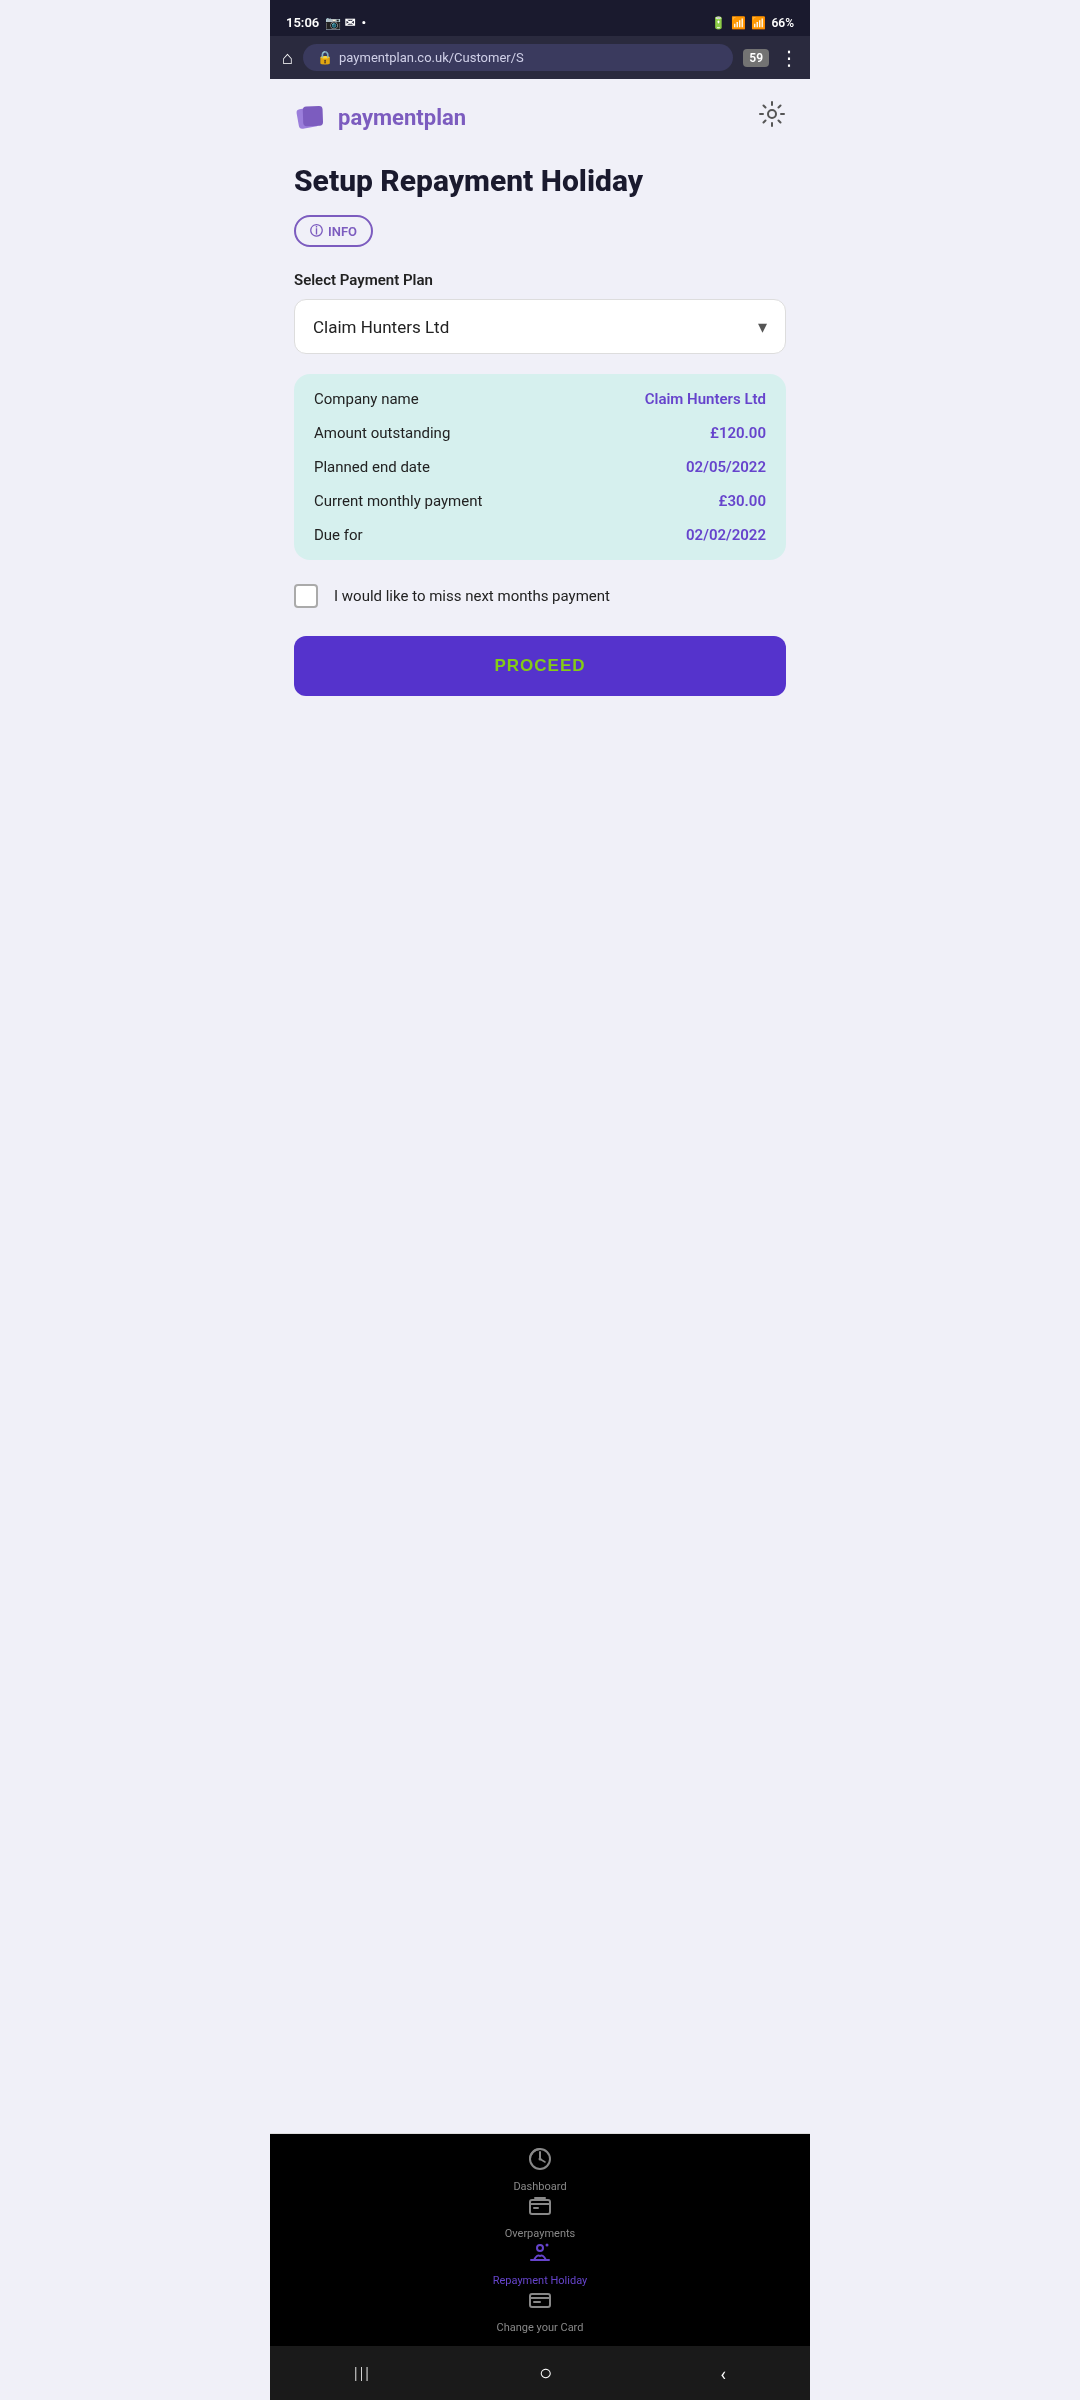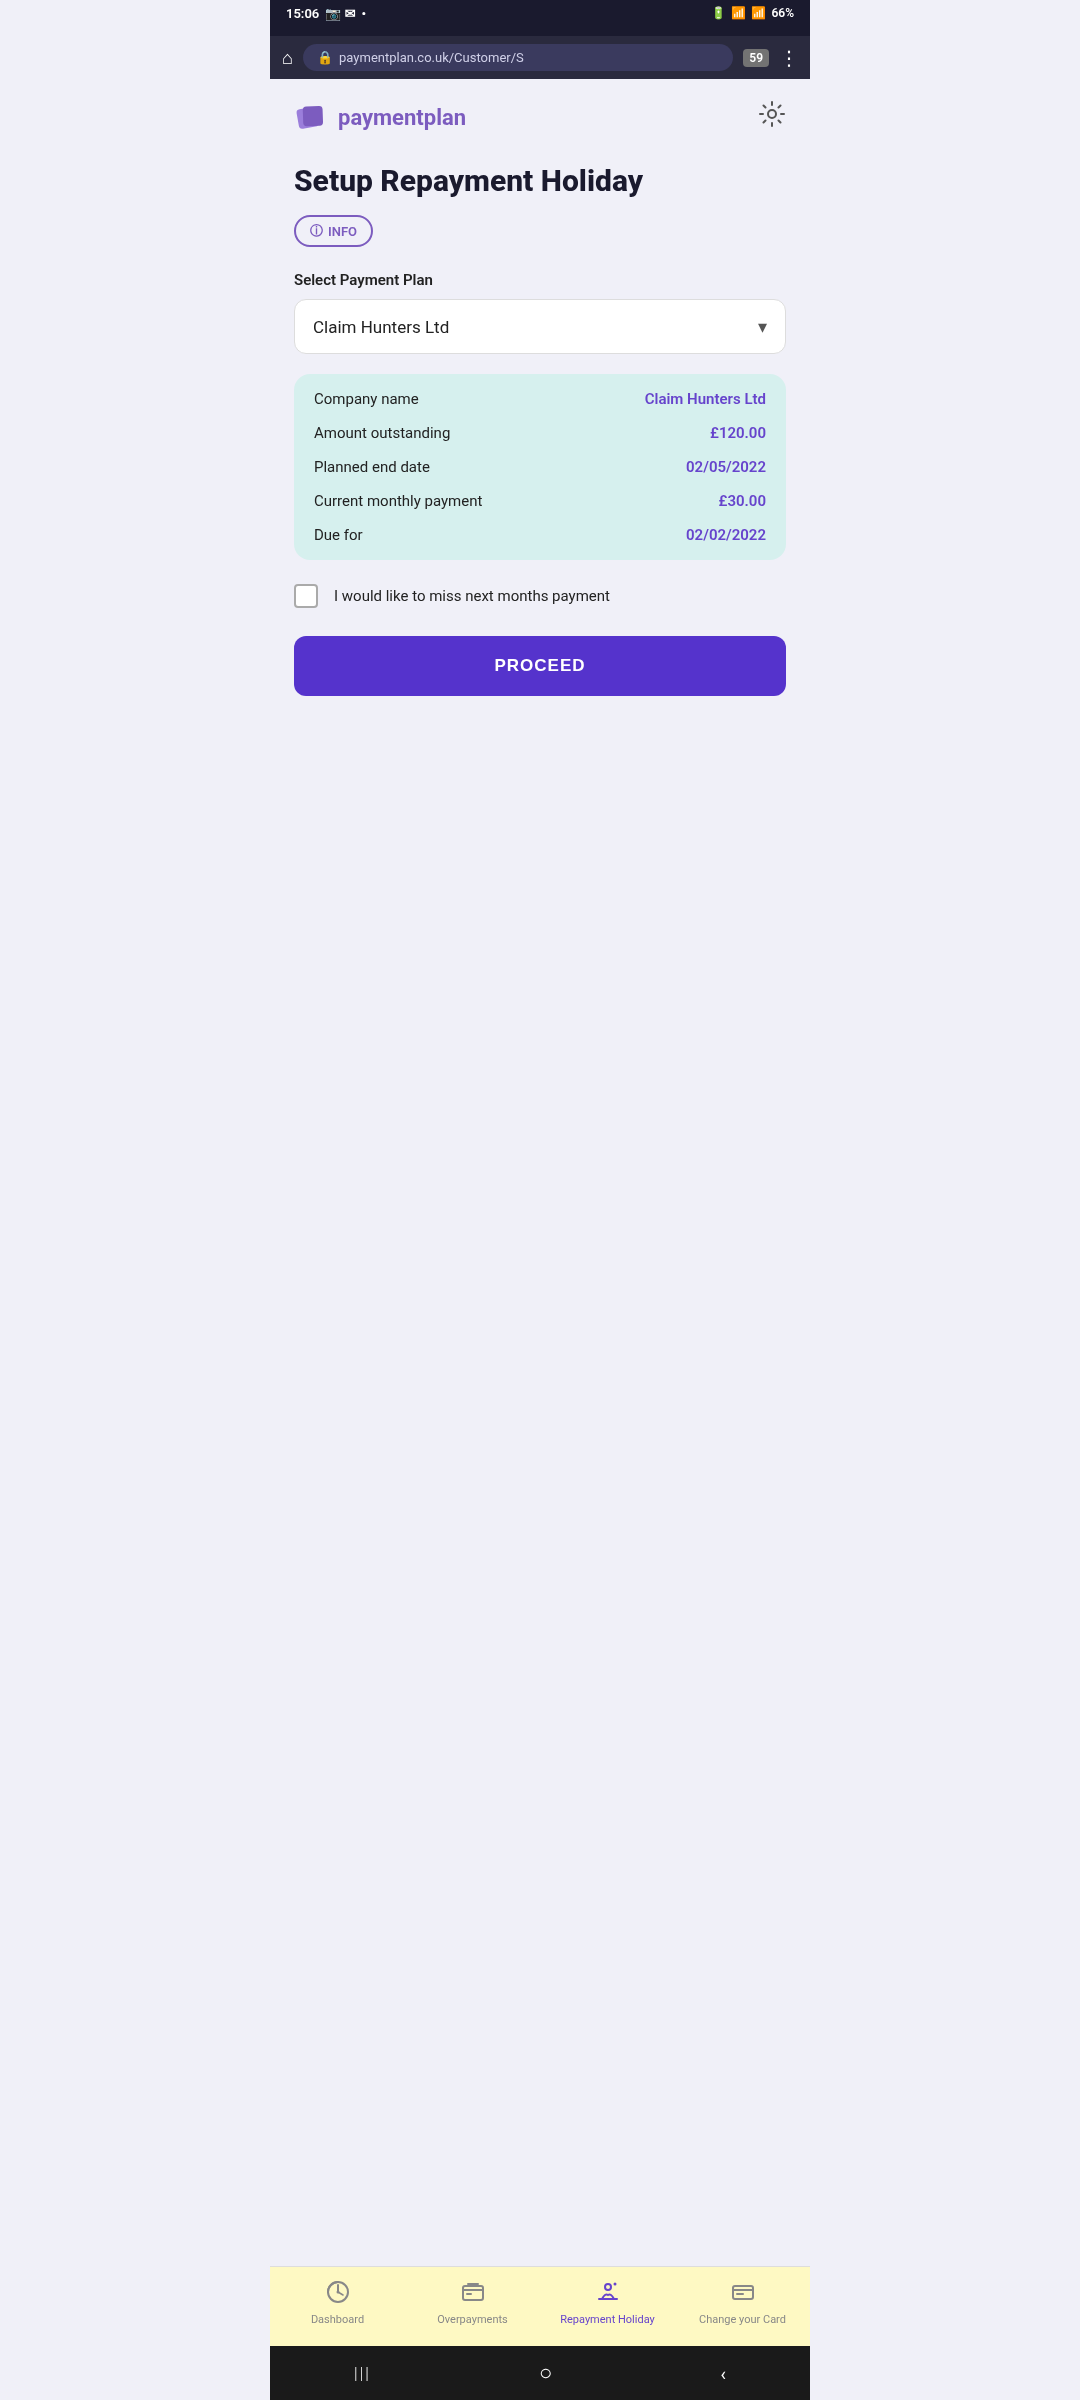--- a/index.html
+++ b/index.html
@@ -15,21 +15,21 @@
       display: flex;
       flex-direction: column;
     }
 
     
     .status-bar {
       background: #1a1a2e;
       color: white;
       display: flex;
       justify-content: space-between;
-      align-items: flex-start;
+      align-items: flex-end;
       padding: 6px 16px;
       font-size: 13px;
       font-weight: 600;
       height: 36px;
     }
     .status-bar-left { display: flex; align-items: center; gap: 6px; }
     .status-bar-right { display: flex; align-items: center; gap: 5px; font-size: 12px; }
 
     
     .browser-bar {
@@ -205,39 +205,40 @@
     }
     .checkbox-label {
       font-size: 15px;
       color: #222;
     }
 
     
     .proceed-btn {
       width: 100%;
       background: #5533cc;
-      color: #ffffff;
+      color: #84cc16;
       border: none;
       border-radius: 12px;
       padding: 20px;
       font-size: 17px;
       font-weight: 700;
       letter-spacing: 1px;
       cursor: pointer;
       text-transform: uppercase;
     }
 
     
     .bottom-nav {
-      background: #fef9c3;
+      background: #000000;
       border-top: 1px solid #ddd;
       display: flex;
       justify-content: space-around;
       align-items: center;
-      padding: 12px 0 20px;
+      padding: 12px 0 12px;
+      flex-direction: column;
     }
     .nav-item {
       display: flex;
       flex-direction: column;
       align-items: center;
       gap: 4px;
       cursor: pointer;
       flex: 1;
     }
     .nav-label {

